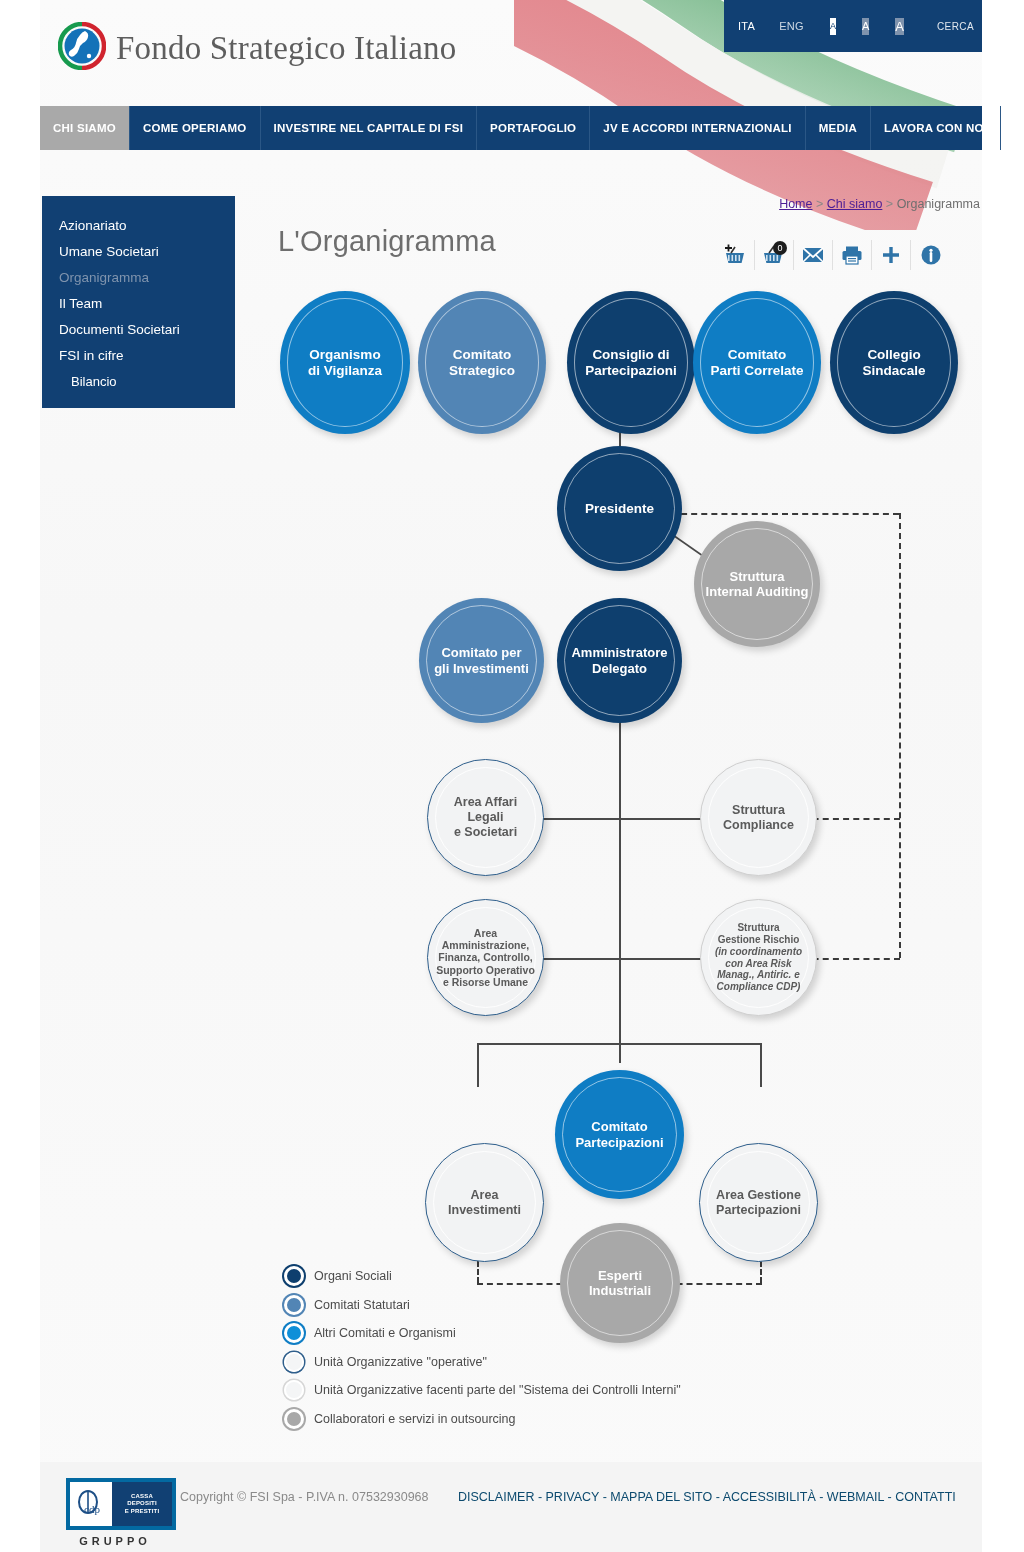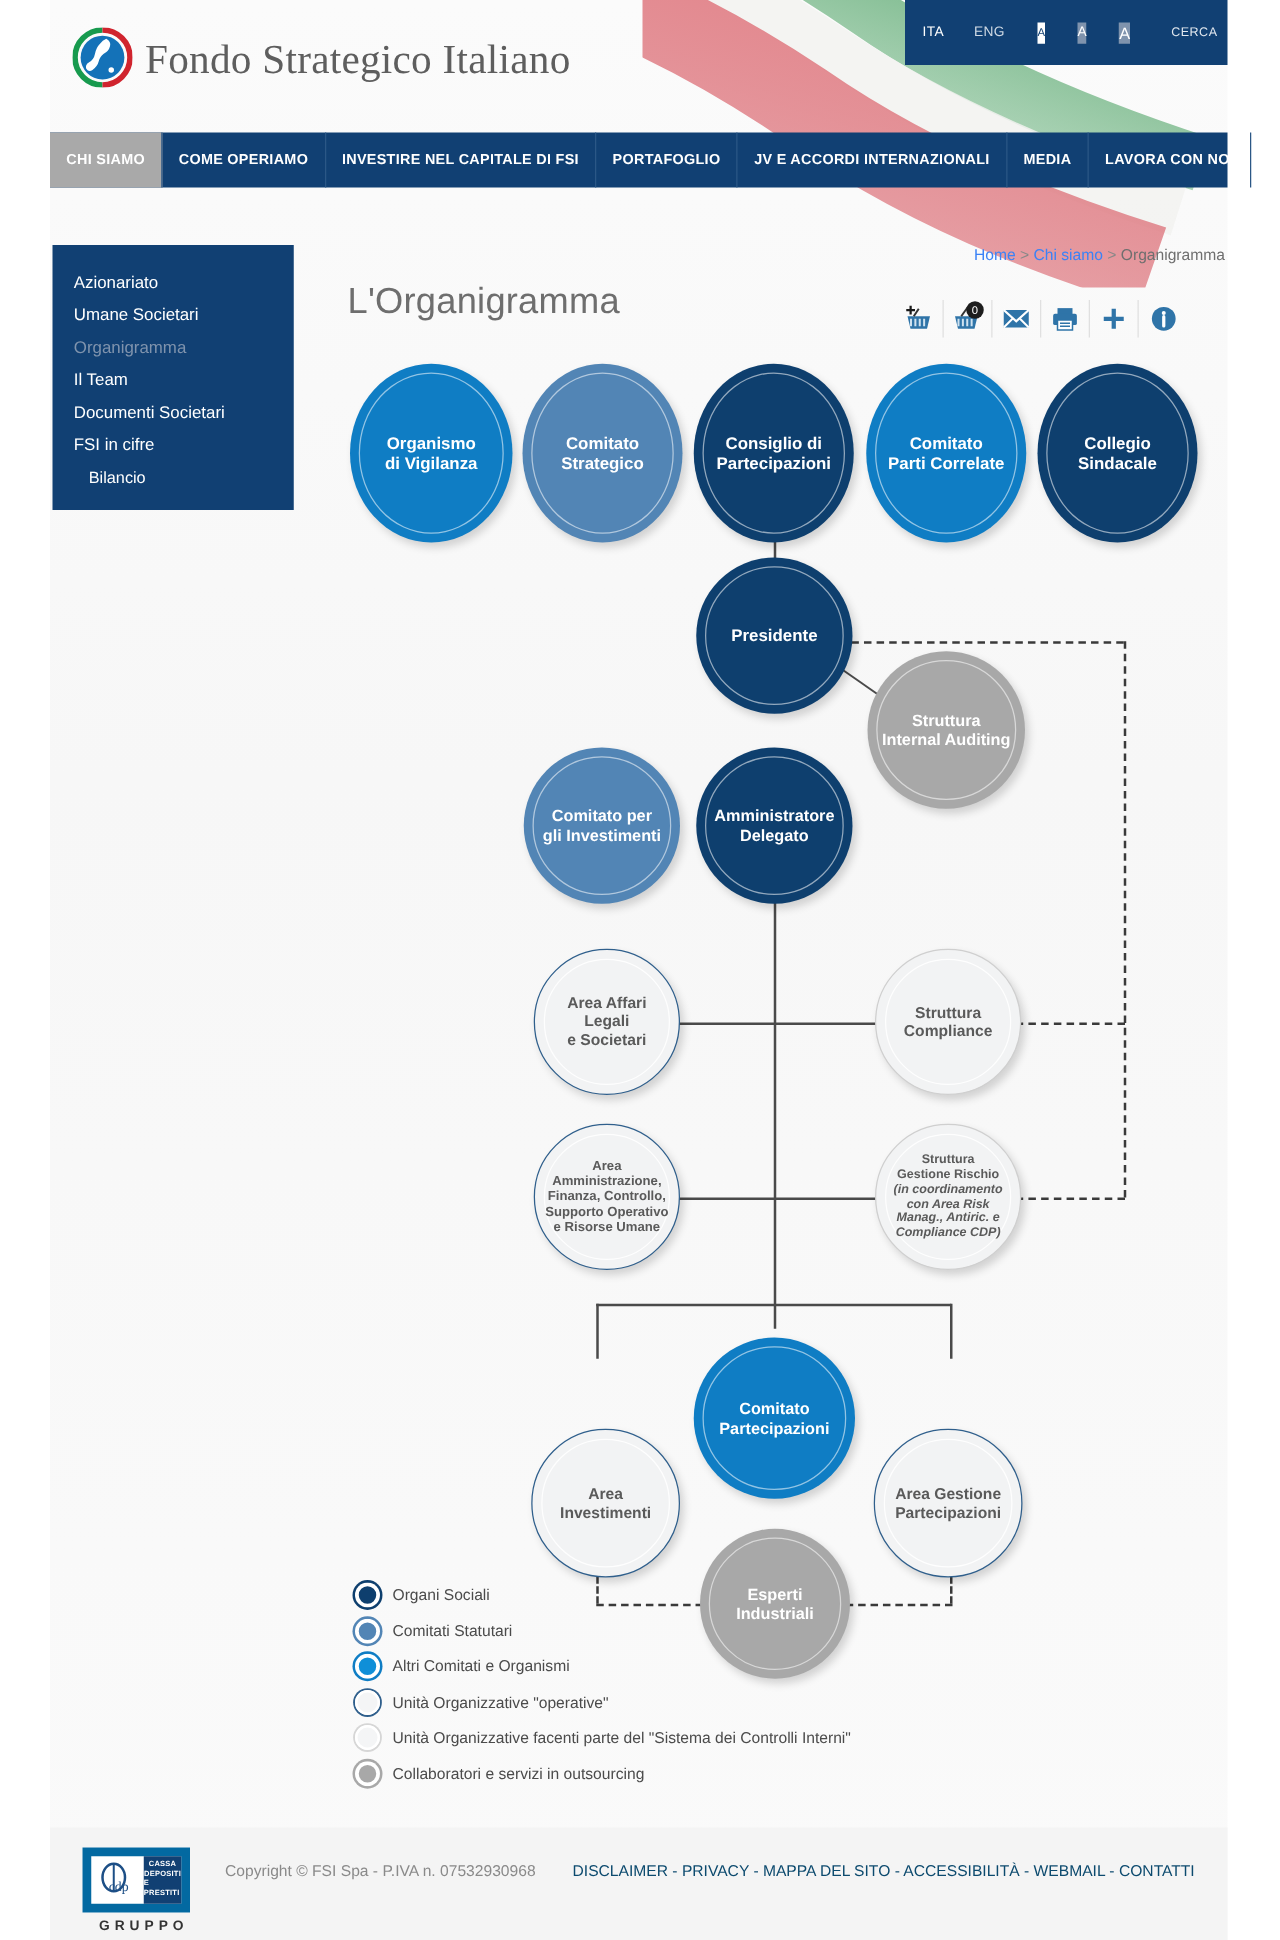--- a/index.html
+++ b/index.html
@@ -55,21 +55,21 @@
   .sidebar {
     position:absolute; left:42px; top:196px; width:193px; height:212px;
     background:#114073; padding:22px 0 0 17px;
   }
   .sb-item { color:#ffffff; font-size:13.5px; margin-bottom:11px; cursor:pointer; }
   .sb-item.dim { color:#7f93ad; }
   .sb-item.sub { padding-left:12px; font-size:13px; }
 
   
   .crumb { position:absolute; right:44px; top:197px; font-size:12.5px; color:#6f6f6f; }
-  .crumb a { color:#3b82f6; cursor:pointer; }
+  .crumb a { color:#4c1d95; text-decoration:underline; cursor:pointer; }
   .crumb span.sep { color:#888; }
   .crumb span.cur { color:#6f6f6f; }
 
   
   .title { position:absolute; left:278px; top:225px; font-size:29px; color:#6e6e6e; font-weight:normal; letter-spacing:.2px; }
   .actions { position:absolute; left:716px; top:240px; display:flex; align-items:center; }
   .act { width:39px; height:30px; display:flex; align-items:center; justify-content:center;
          border-right:1px solid #e0e0e0; cursor:pointer; position:relative; }
   .act:last-child { border-right:none; }
   .badge0 { position:absolute; right:6px; top:1px; width:14px; height:14px; border-radius:50%;
@@ -107,21 +107,21 @@
   
   .legend { position:absolute; left:284px; top:1266px; }
   .lg-row { display:flex; align-items:center; margin-bottom:8.5px; }
   .lg-sw { width:20px; height:20px; border-radius:50%; margin-right:10px; flex:none;
            box-shadow:inset 0 0 0 3px #ffffff; }
   .lg-tx { font-size:12.5px; color:#4b4b4b; }
 
   
   .footer { position:absolute; left:40px; top:1462px; width:942px; height:90px; background:#f4f4f4; }
   .cdp { position:absolute; left:26px; top:16px; width:98px; }
-  .cdp-box { display:flex; border:7px solid #0369a1; width:86px; height:52px; background:#fff; }
+  .cdp-box { display:flex; border:4px solid #0369a1; width:110px; height:52px; background:#fff; }
   .cdp-left { width:42px; display:flex; align-items:center; justify-content:center; }
   .cdp-right { flex:1; background:#114073; color:#fff; font-size:6px; font-weight:bold;
                display:flex; flex-direction:column; align-items:center; justify-content:center; line-height:1.25; letter-spacing:.2px; }
   .cdp-gruppo { text-align:center; font-size:11px; letter-spacing:4px; color:#333; font-weight:bold; margin-top:5px; }
   .foot-copy { position:absolute; left:180px; top:1490px; font-size:12.5px; color:#8a8a8a; }
   .foot-links { position:absolute; left:458px; top:1490px; font-size:12.5px; color:#0c4a6e; }
 </style>
 </head>
 <body>
 
@@ -287,21 +287,21 @@
     <div class="dash-v" style="left:505px; top:976px; height:22px;"></div>
 
     <div class="node n-blue" style="left:25px;  top:6px;  width:130px; height:143px; font-size:13.5px;">
       <div class="inner"></div>
         <div class="lbl"><span>Organismo</span><br><span>di Vigilanza</span></div>
     </div>
     <div class="node n-steel" style="left:163px; top:6px;  width:128px; height:143px; font-size:13.5px;">
       <div class="inner"></div>
         <div class="lbl"><span>Comitato</span><br><span>Strategico</span></div>
     </div>
-    <div class="node n-navy" style="left:300px; top:6px;  width:128px; height:143px; font-size:13.5px;">
+    <div class="node n-navy" style="left:312px; top:6px;  width:128px; height:143px; font-size:13.5px;">
       <div class="inner"></div>
         <div class="lbl"><span>Consiglio di</span><br><span>Partecipazioni</span></div>
     </div>
     <div class="node n-blue" style="left:438px; top:6px;  width:128px; height:143px; font-size:13.5px;">
       <div class="inner"></div>
         <div class="lbl"><span>Comitato</span><br><span>Parti Correlate</span></div>
     </div>
     <div class="node n-navy" style="left:575px; top:6px;  width:128px; height:143px; font-size:13.5px;">
       <div class="inner"></div>
         <div class="lbl"><span>Collegio</span><br><span>Sindacale</span></div>

